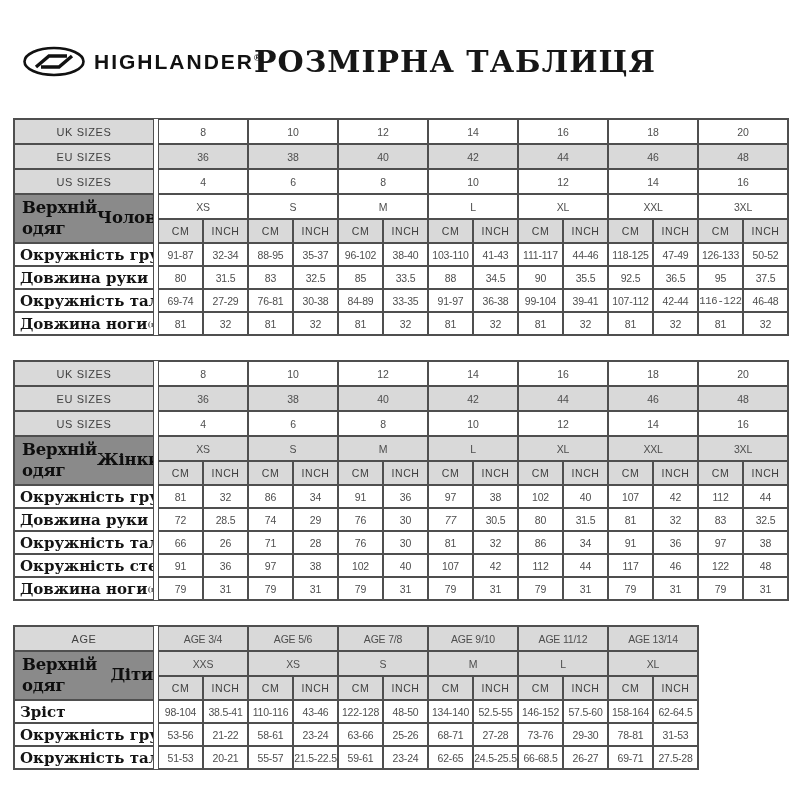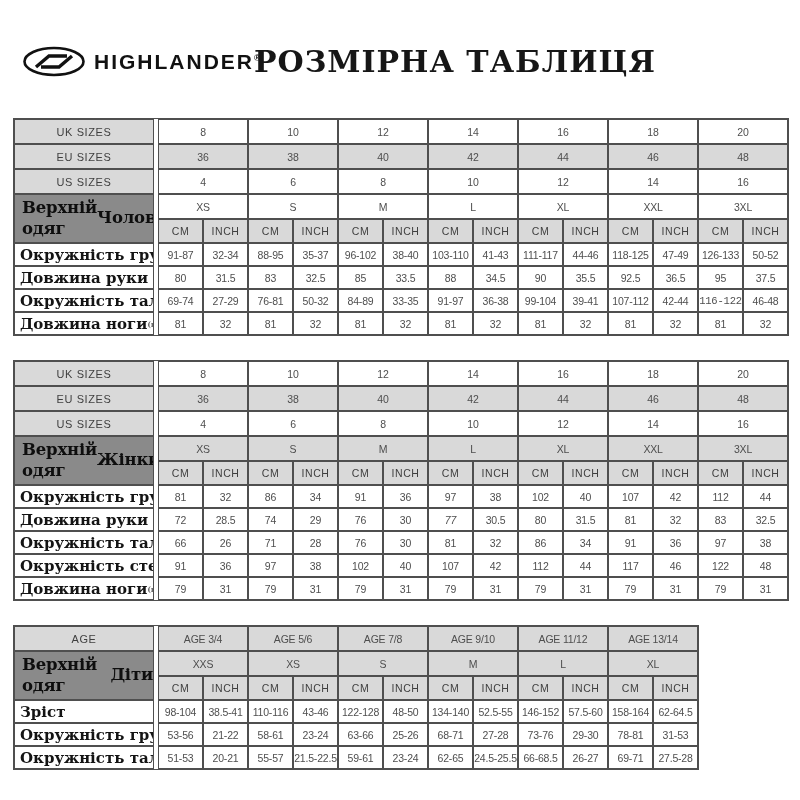--- a/index.html
+++ b/index.html
@@ -174,21 +174,21 @@
         <div class="c val" style="grid-area: 7 / 13 / auto / span 1;">92.5</div>
         <div class="c val" style="grid-area: 7 / 14 / auto / span 1;">36.5</div>
         <div class="c val" style="grid-area: 7 / 15 / auto / span 1;">95</div>
         <div class="c val" style="grid-area: 7 / 16 / auto / span 1;">37.5</div>
         <div class="c mlabel" style="grid-area: 8 / 1 / auto / span 1;">
           <span>Окружність талії</span>
         </div>
         <div class="c val" style="grid-area: 8 / 3 / auto / span 1;">69-74</div>
         <div class="c val" style="grid-area: 8 / 4 / auto / span 1;">27-29</div>
         <div class="c val" style="grid-area: 8 / 5 / auto / span 1;">76-81</div>
-        <div class="c val" style="grid-area: 8 / 6 / auto / span 1;">50-32</div>
+        <div class="c val" style="grid-area: 8 / 6 / auto / span 1;">30-38</div>
         <div class="c val" style="grid-area: 8 / 7 / auto / span 1;">84-89</div>
         <div class="c val" style="grid-area: 8 / 8 / auto / span 1;">33-35</div>
         <div class="c val" style="grid-area: 8 / 9 / auto / span 1;">91-97</div>
         <div class="c val" style="grid-area: 8 / 10 / auto / span 1;">36-38</div>
         <div class="c val" style="grid-area: 8 / 11 / auto / span 1;">99-104</div>
         <div class="c val" style="grid-area: 8 / 12 / auto / span 1;">39-41</div>
         <div class="c val" style="grid-area: 8 / 13 / auto / span 1;">107-112</div>
         <div class="c val" style="grid-area: 8 / 14 / auto / span 1;">42-44</div>
         <div class="c val" style="grid-area: 8 / 15 / auto / span 1; font-family: Liberation Mono, monospace;">116-122</div>
         <div class="c val" style="grid-area: 8 / 16 / auto / span 1;">46-48</div>

